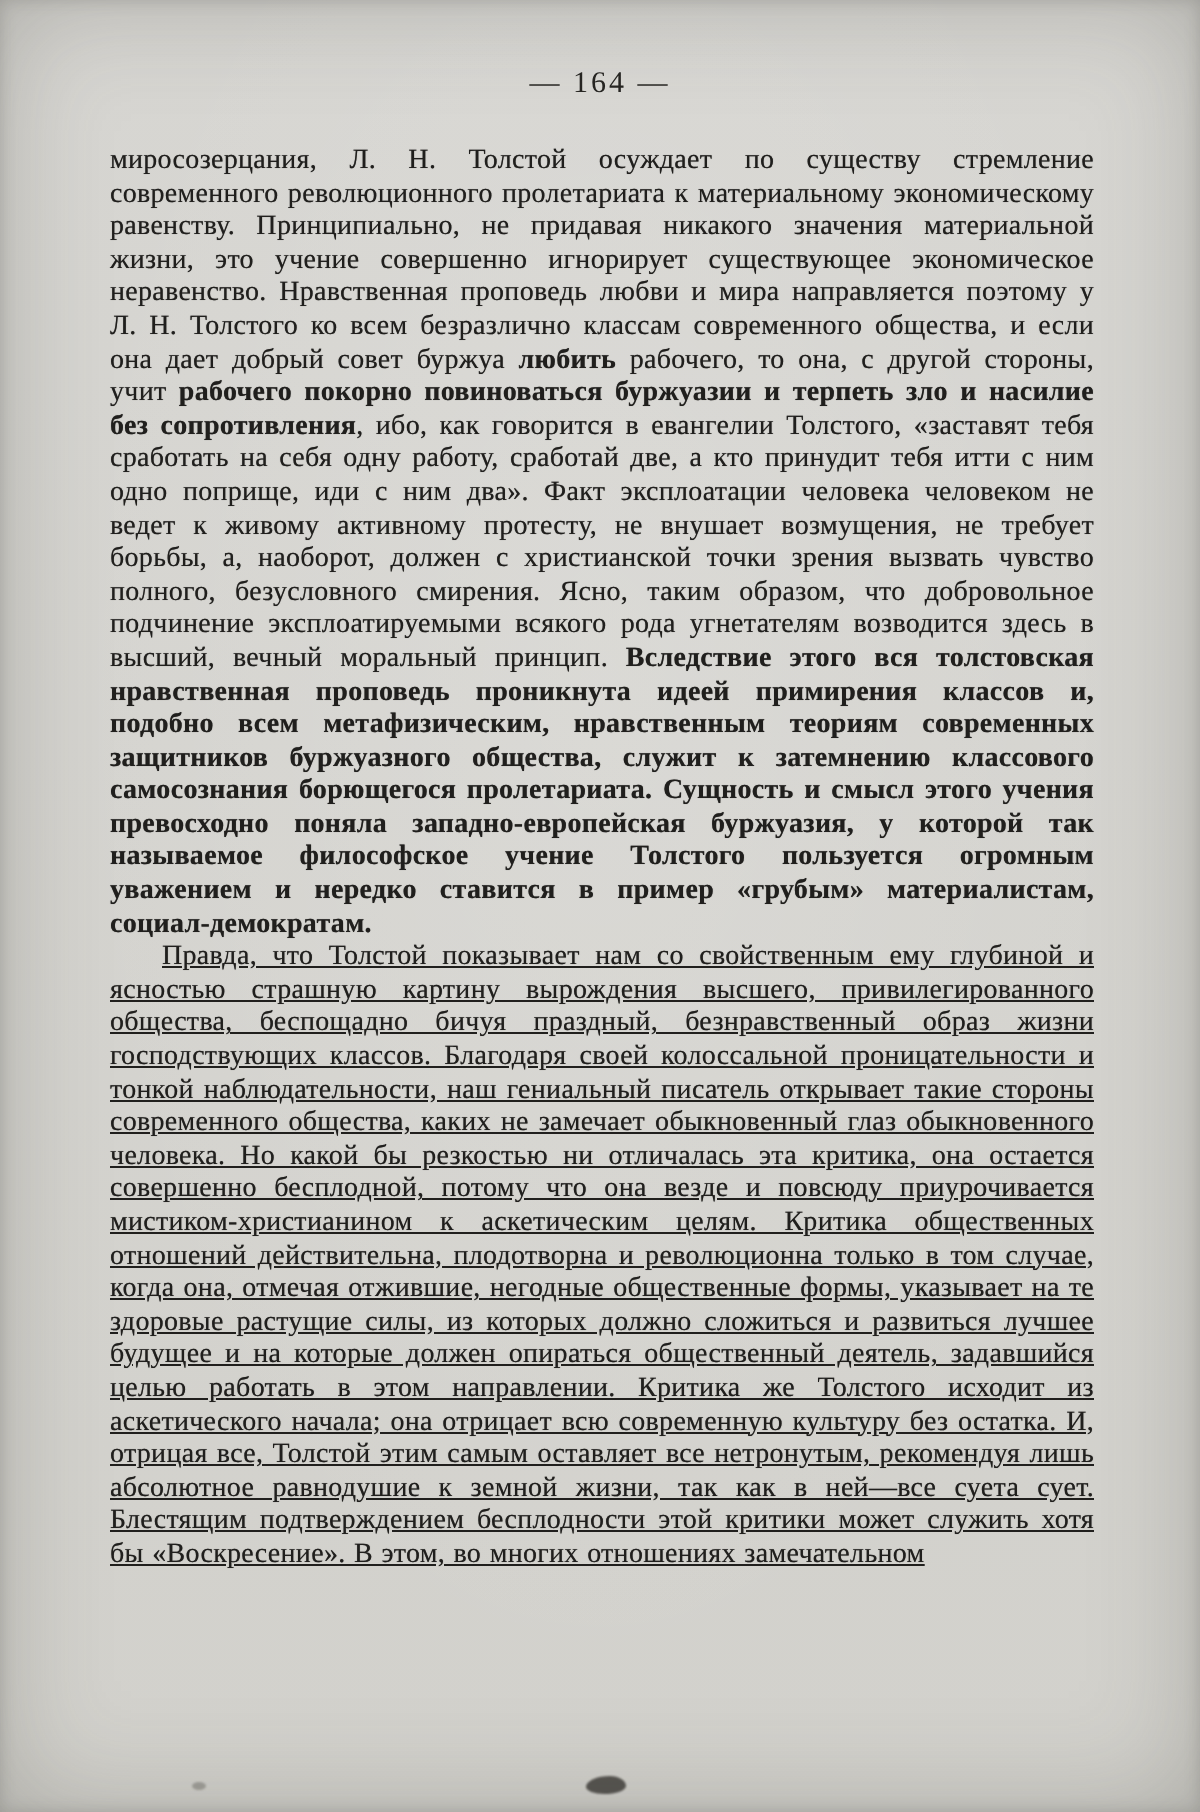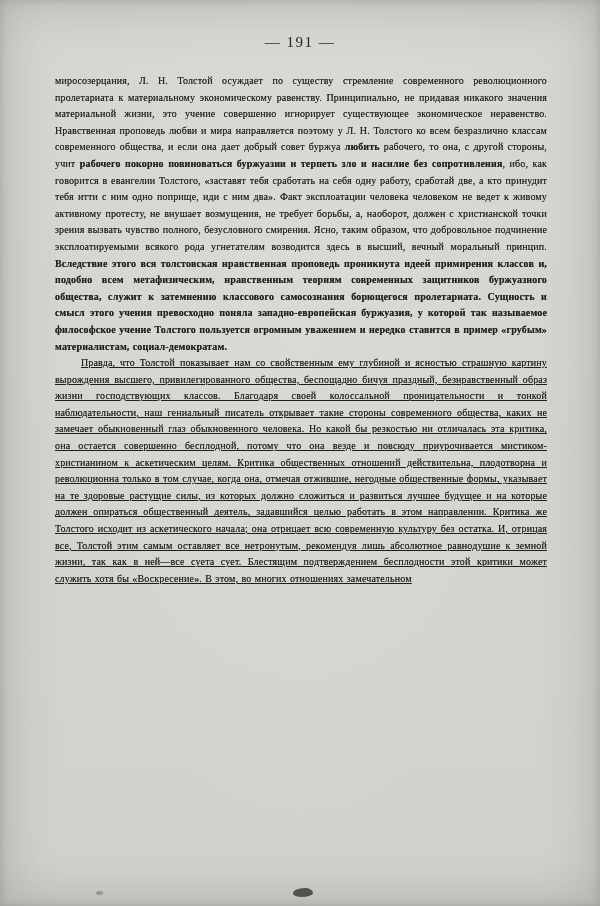--- a/index.html
+++ b/index.html
@@ -33,21 +33,21 @@
     font-size: 15px;
     letter-spacing: 1.5px;
     color: #262522;
   }
   .body-text {
     position: absolute;
     left: 55px;
     top: 73px;
     width: 492px;
     text-align: justify;
-    font-size: 10px;
+    font-size: 14px;
     line-height: 16.6px;
     letter-spacing: 0.15px;
     word-spacing: 0.6px;
     color: #201f1d;
     text-shadow: 0 0 0.35px rgba(20, 20, 18, 0.65);
   }
   .body-text p {
     margin: 0;
   }
   .body-text p.indent {
@@ -81,21 +81,21 @@
     border-radius: 50%;
     opacity: 0.5;
     filter: blur(0.5px);
   }
 </style>
 </head>
 <body>
 
 <div class="page">
 
-  <div class="page-number">— 191 —</div>
+  <div class="page-number">— 164 —</div>
 
   <div class="body-text">
 
     <p class="para"><span>миросозерцания, Л. Н. Толстой осуждает по существу стремление современного революционного пролетариата к материальному экономическому равенству. Принципиально, не придавая никакого значения материальной жизни, это учение совершенно игнорирует существующее экономическое неравенство. Нравственная проповедь любви и мира направляется поэтому у Л. Н. Толстого ко всем безразлично классам современного общества, и если она дает добрый совет буржуа </span><span class="seg-em">любить</span><span> рабочего, то она, с другой стороны, учит </span><span class="seg-bold">рабочего покорно повиноваться буржуазии и терпеть зло и насилие без сопротивления</span><span>, ибо, как говорится в евангелии Толстого, «заставят тебя сработать на себя одну работу, сработай две, а кто принудит тебя итти с ним одно поприще, иди с ним два». Факт эксплоатации человека человеком не ведет к живому активному протесту, не внушает возмущения, не требует борьбы, а, наоборот, должен с христианской точки зрения вызвать чувство полного, безусловного смирения. Ясно, таким образом, что добровольное подчинение эксплоатируемыми всякого рода угнетателям возводится здесь в высший, вечный моральный принцип. </span><span class="seg-bold">Вследствие этого вся толстовская нравственная проповедь проникнута идеей примирения классов и, подобно всем метафизическим, нравственным теориям современных защитников буржуазного общества, служит к затемнению классового самосознания борющегося пролетариата. Сущность и смысл этого учения превосходно поняла западно-европейская буржуазия, у которой так называемое философское учение Толстого пользуется огромным уважением и нередко ставится в пример «грубым» материалистам, социал-демократам.</span></p>
 
     <p class="para indent"><span>Правда, что Толстой показывает нам со свойственным ему глубиной и ясностью страшную картину вырождения высшего, привилегированного общества, беспощадно бичуя праздный, безнравственный образ жизни господствующих классов. Благодаря своей колоссальной проницательности и тонкой наблюдательности, наш гениальный писатель открывает такие стороны современного общества, каких не замечает обыкновенный глаз обыкновенного человека. Но какой бы резкостью ни отличалась эта критика, она остается совершенно бесплодной, потому что она везде и повсюду приурочивается мистиком-христианином к аскетическим целям. Критика общественных отношений действительна, плодотворна и революционна только в том случае, когда она, отмечая отжившие, негодные общественные формы, указывает на те здоровые растущие силы, из которых должно сложиться и развиться лучшее будущее и на которые должен опираться общественный деятель, задавшийся целью работать в этом направлении. Критика же Толстого исходит из аскетического начала; она отрицает всю современную культуру без остатка. И, отрицая все, Толстой этим самым оставляет все нетронутым, рекомендуя лишь абсолютное равнодушие к земной жизни, так как в ней—все суета сует. Блестящим подтверждением бесплодности этой критики может служить хотя бы «Воскресение». В этом, во многих отношениях замечательном</span></p>
 
   </div>
 
   <div class="smudge"></div>

